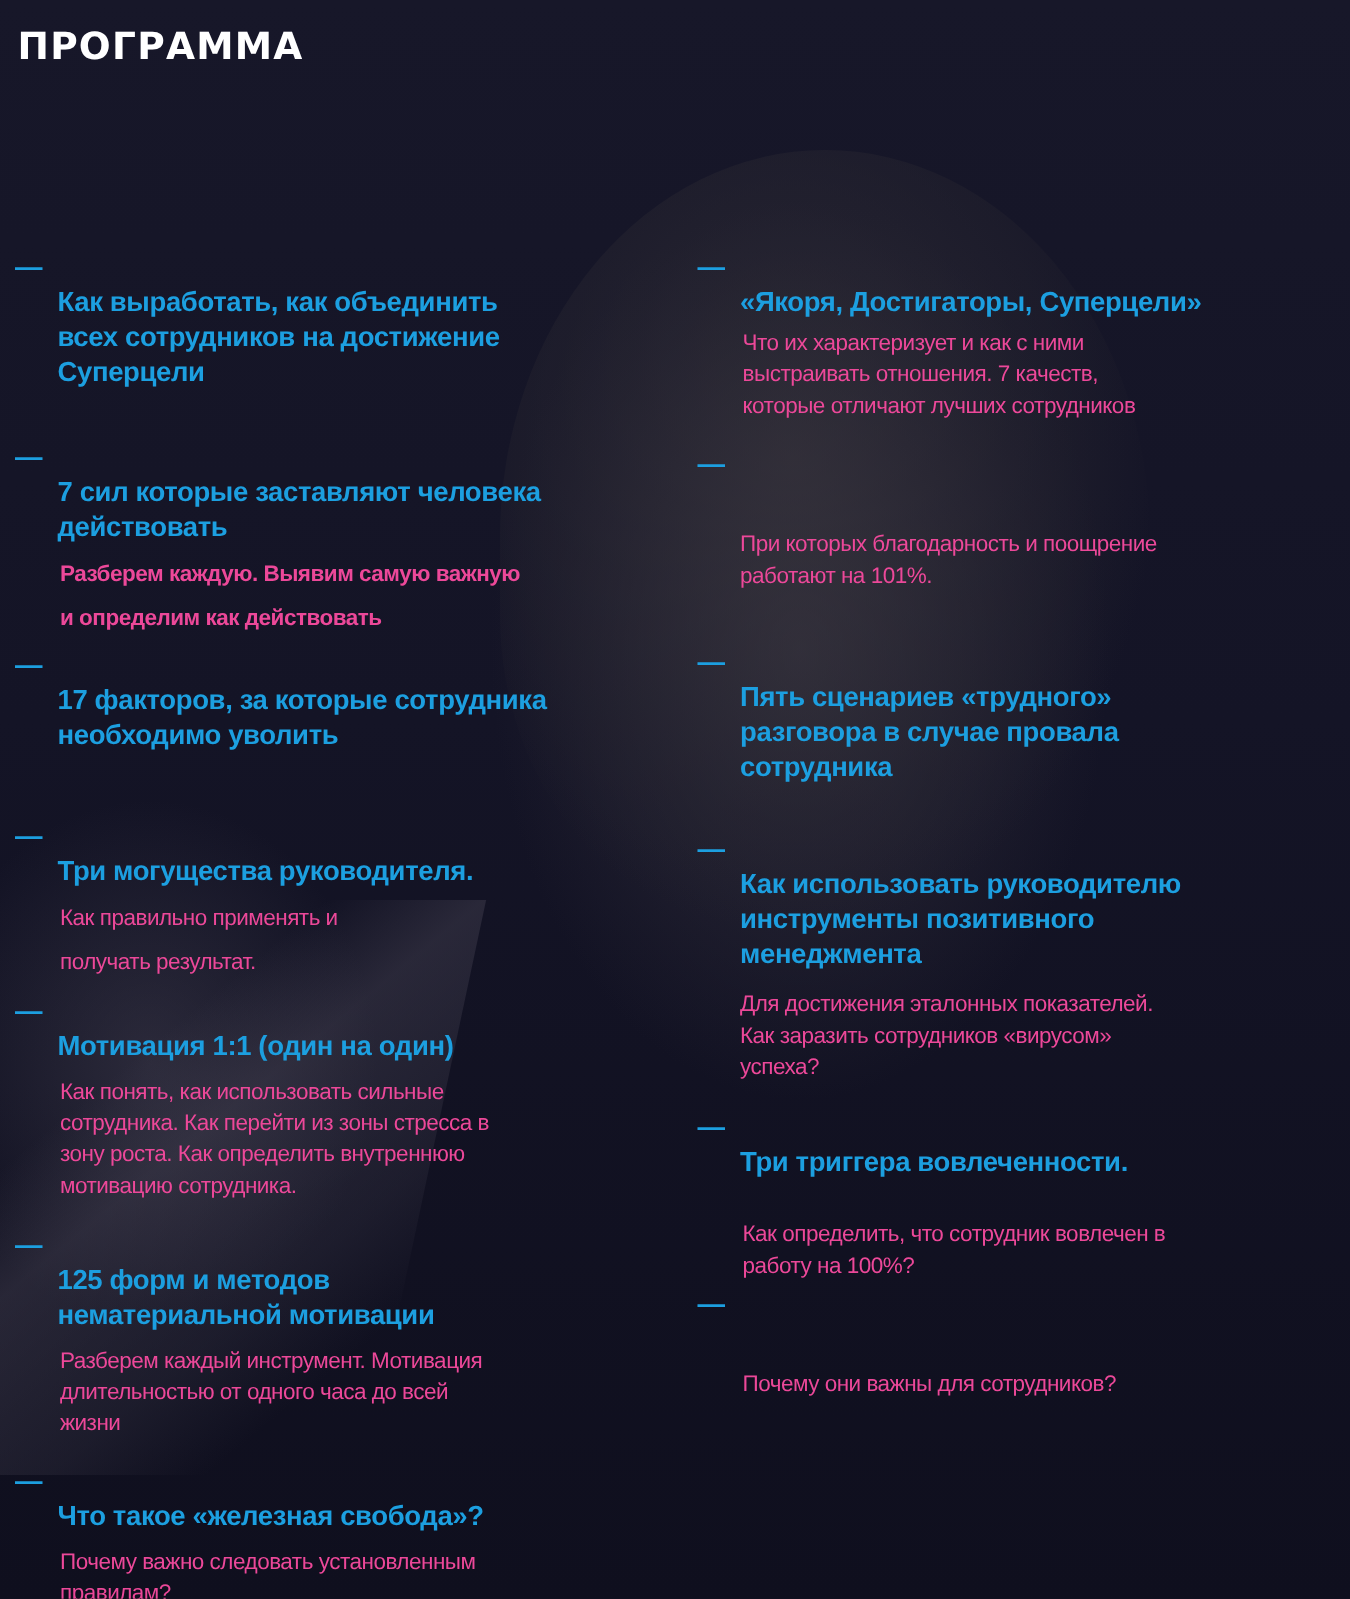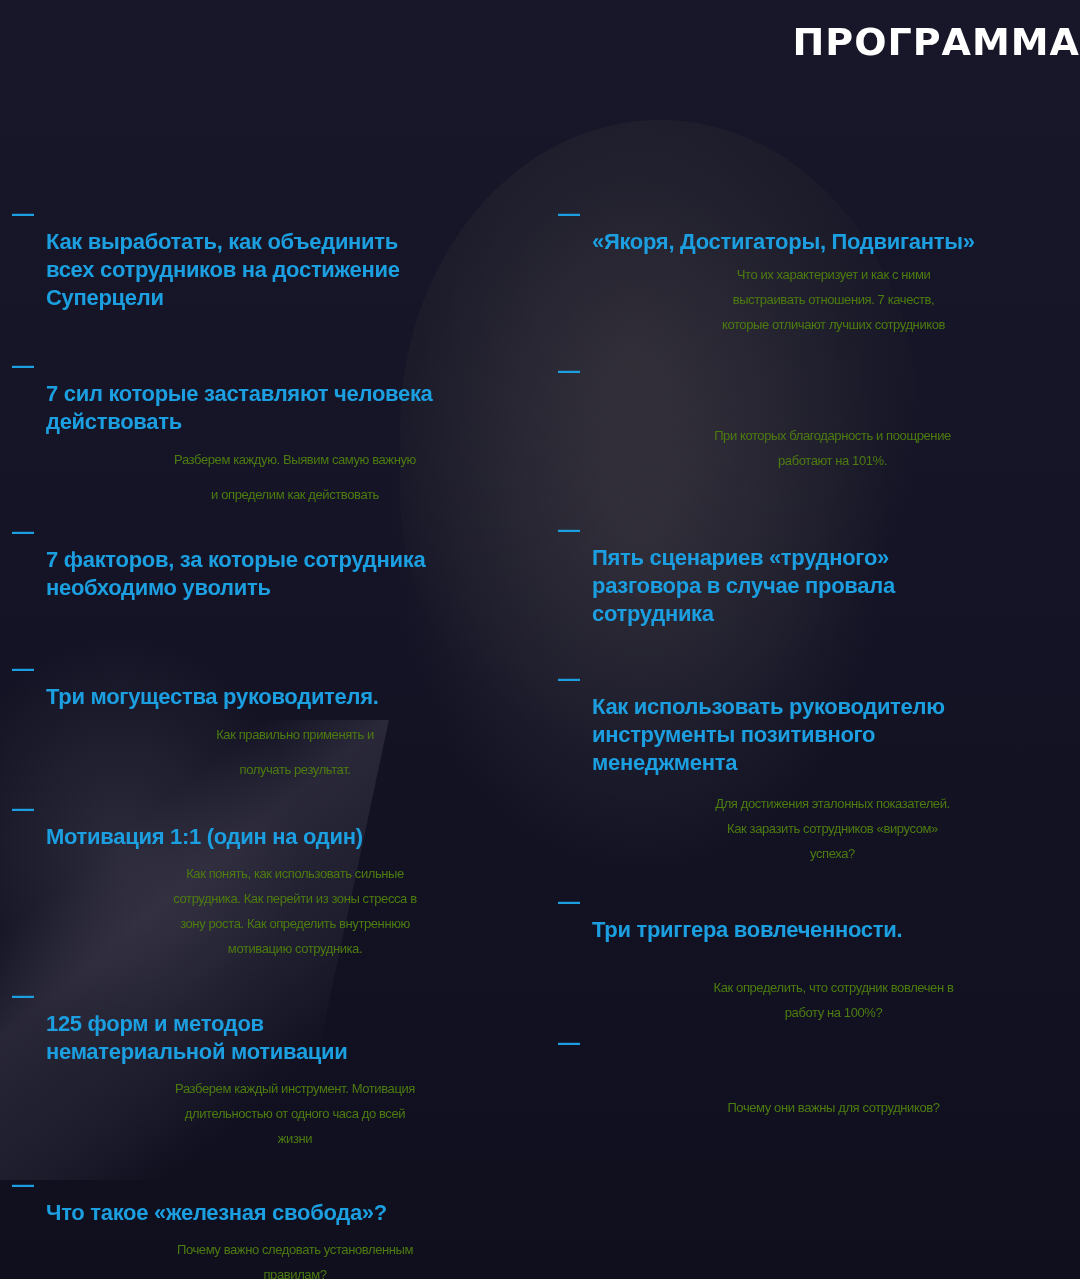--- a/index.html
+++ b/index.html
@@ -25,27 +25,28 @@
       z-index: 0;
     }
     .silhouette-arm {
       position: absolute; left: -40px; top: 720px; width: 380px; height: 460px;
       background: linear-gradient(135deg, rgba(0,0,0,0) 30%, rgba(78,74,90,0.38) 45%, rgba(60,58,74,0.28) 70%, rgba(0,0,0,0) 85%);
       transform: skewX(-12deg);
       z-index: 0;
     }
     .page-title {
       position: absolute; top: 20px; left: 0; width: 100%;
-      text-align: right;
+      text-align: left;
       font-family: "DejaVu Sans", sans-serif;
       font-weight: bold;
-      font-size: 38px;
+      font-size: 30px;
       letter-spacing: 1px;
       color: #ffffff;
       z-index: 2;
+      padding-left: 14px;
     }
     .item {
       position: absolute;
       z-index: 2;
     }
     .item-title {
       position: relative;
       padding-left: 34px;
       color: #1c9fe0;
       font-weight: bold;
@@ -54,26 +55,25 @@
       letter-spacing: -0.3px;
     }
     .dash {
       position: absolute; left: 0; top: 0;
       color: #1c9fe0;
       font-weight: bold;
     }
     .item-desc {
       padding-left: 36px;
       margin-top: 10px;
-      color: #4d7c0f;
-      font-size: 13px;
+      color: #ec4899;
+      font-size: 18px;
       line-height: 25px;
       letter-spacing: -0.4px;
       white-space: pre-line;
-      text-align: center;
     }
     .item-desc.loose { line-height: 35px; margin-top: 6px; }
   </style>
 </head>
 <body>
 
 <div class="bg"></div>
 <div class="silhouette-head"></div>
 <div class="silhouette-arm"></div>
 
@@ -85,27 +85,27 @@
 всех сотрудников на достижение
 Суперцели</span>
   </div>
 </div>
 
 <div class="item" style="left:12px; top:352px; width:530px;">
   <div class="item-title" style="white-space:pre-line;">
     <span class="dash">—</span><span>7 сил которые заставляют человека
 действовать</span>
   </div>
-  <div class="item-desc loose" style="padding-left:36px;">Разберем каждую. Выявим самую важную
+  <div class="item-desc loose" style="padding-left:36px;font-weight:bold;">Разберем каждую. Выявим самую важную
 и определим как действовать</div>
 </div>
 
 <div class="item" style="left:12px; top:518px; width:530px;">
   <div class="item-title" style="white-space:pre-line;">
-    <span class="dash">—</span><span>7 факторов, за которые сотрудника
+    <span class="dash">—</span><span>17 факторов, за которые сотрудника
 необходимо уволить</span>
   </div>
 </div>
 
 <div class="item" style="left:12px; top:655px; width:530px;">
   <div class="item-title" style="white-space:pre-line;">
     <span class="dash">—</span><span>Три могущества руководителя.</span>
   </div>
   <div class="item-desc loose">Как правильно применять и
 получать результат.</div>
@@ -134,21 +134,21 @@
 <div class="item" style="left:12px; top:1171px; width:530px;">
   <div class="item-title" style="white-space:pre-line;">
     <span class="dash">—</span><span>Что такое «железная свобода»?</span>
   </div>
   <div class="item-desc">Почему важно следовать установленным
 правилам?</div>
 </div>
 
 <div class="item" style="left:558px; top:200px; width:515px;">
   <div class="item-title" style="white-space:pre-line;">
-    <span class="dash">—</span><span>«Якоря, Достигаторы, Подвиганты»</span>
+    <span class="dash">—</span><span>«Якоря, Достигаторы, Суперцели»</span>
   </div>
   <div class="item-desc" style="margin-top:6px;">Что их характеризует и как с ними
 выстраивать отношения. 7 качеств,
 которые отличают лучших сотрудников</div>
 </div>
 
 <div class="item" style="left:558px; top:357px; width:515px;">
   <div class="item-title" style="white-space:pre-line;">
     <span class="dash">—</span>
   </div>

